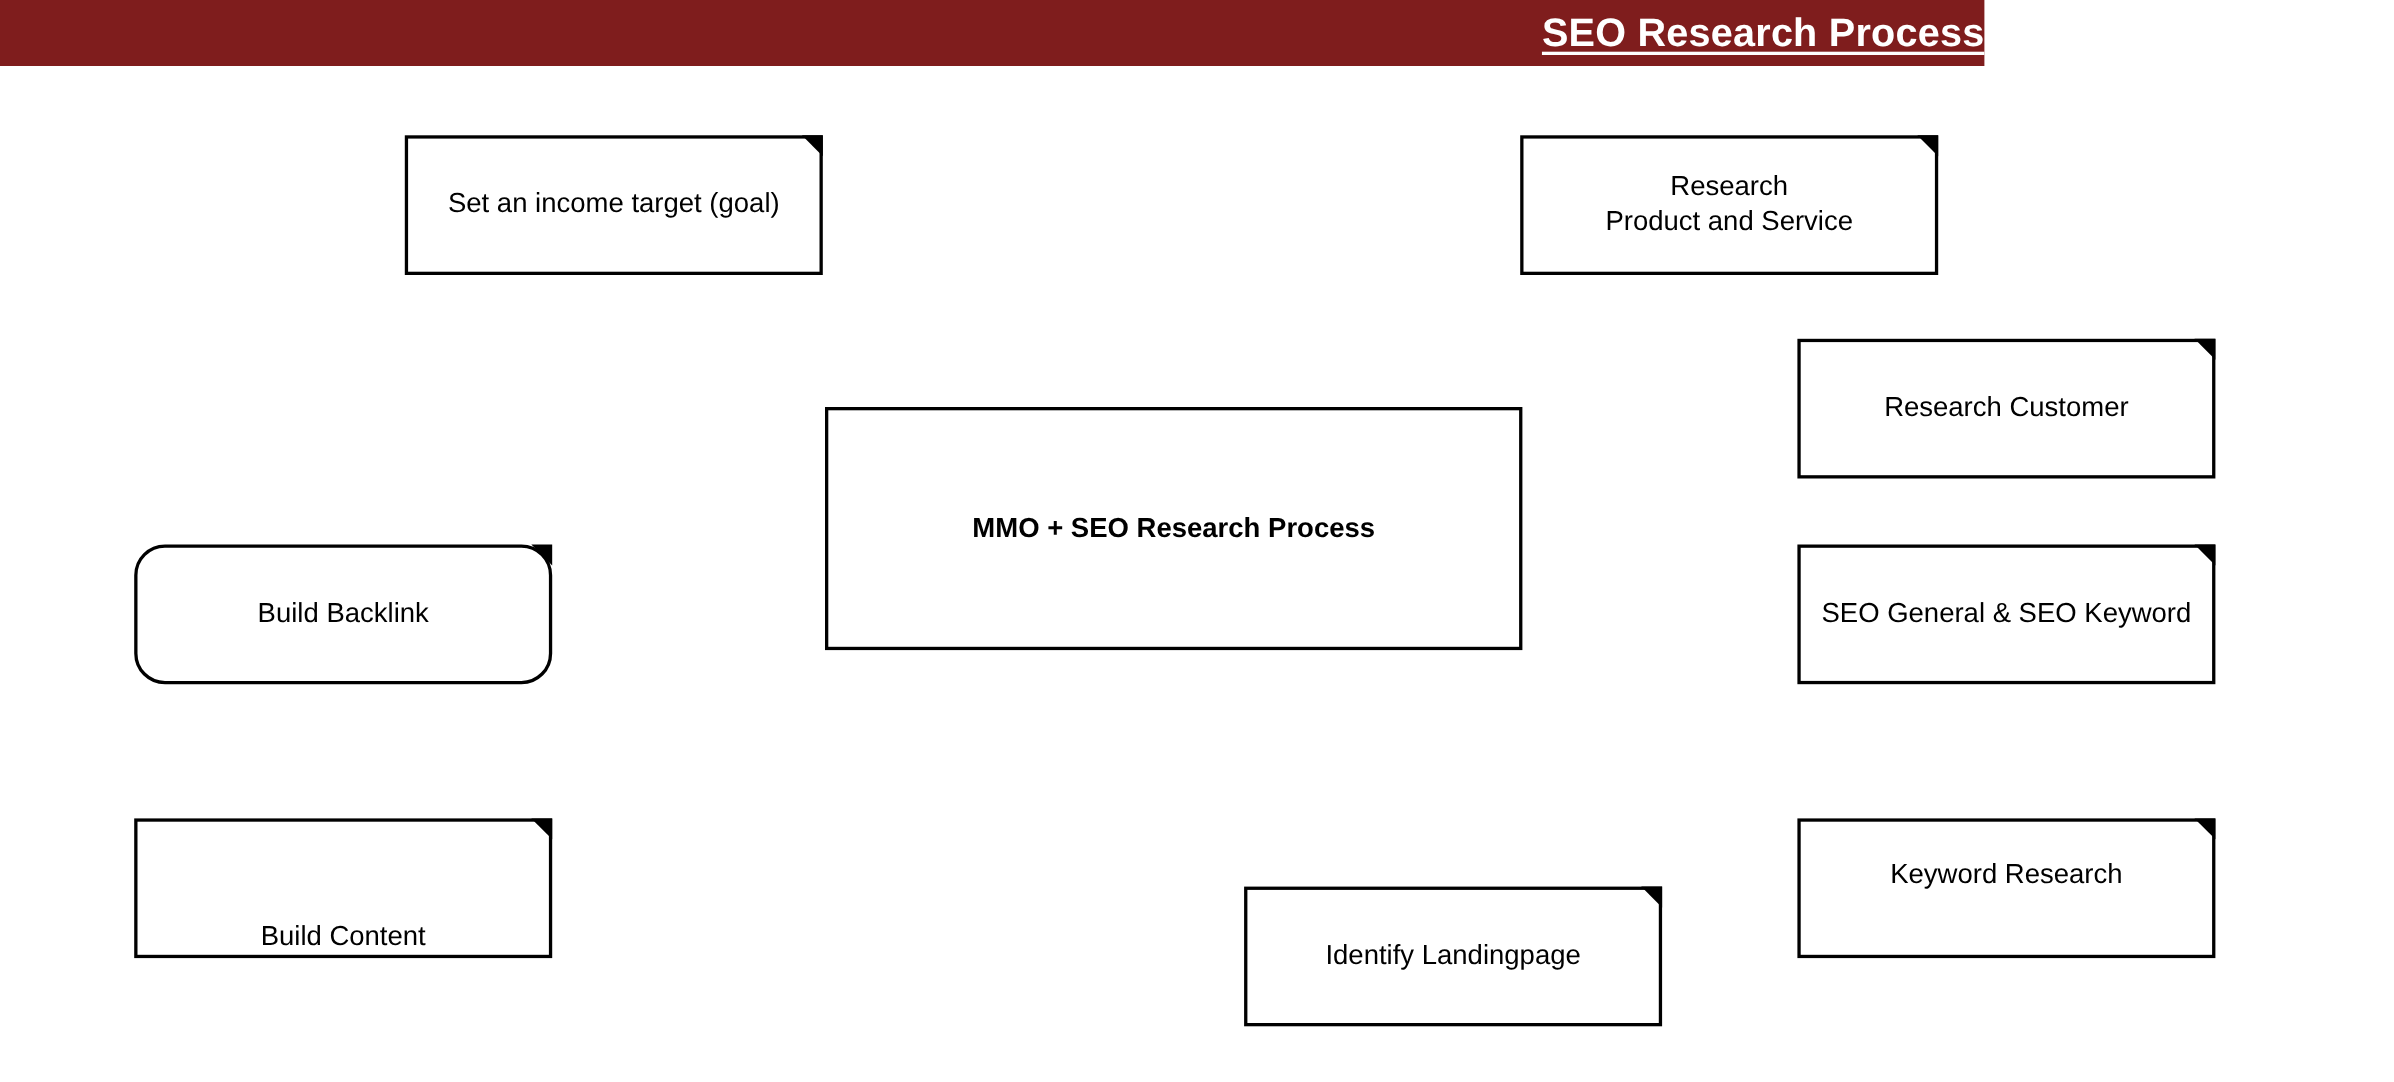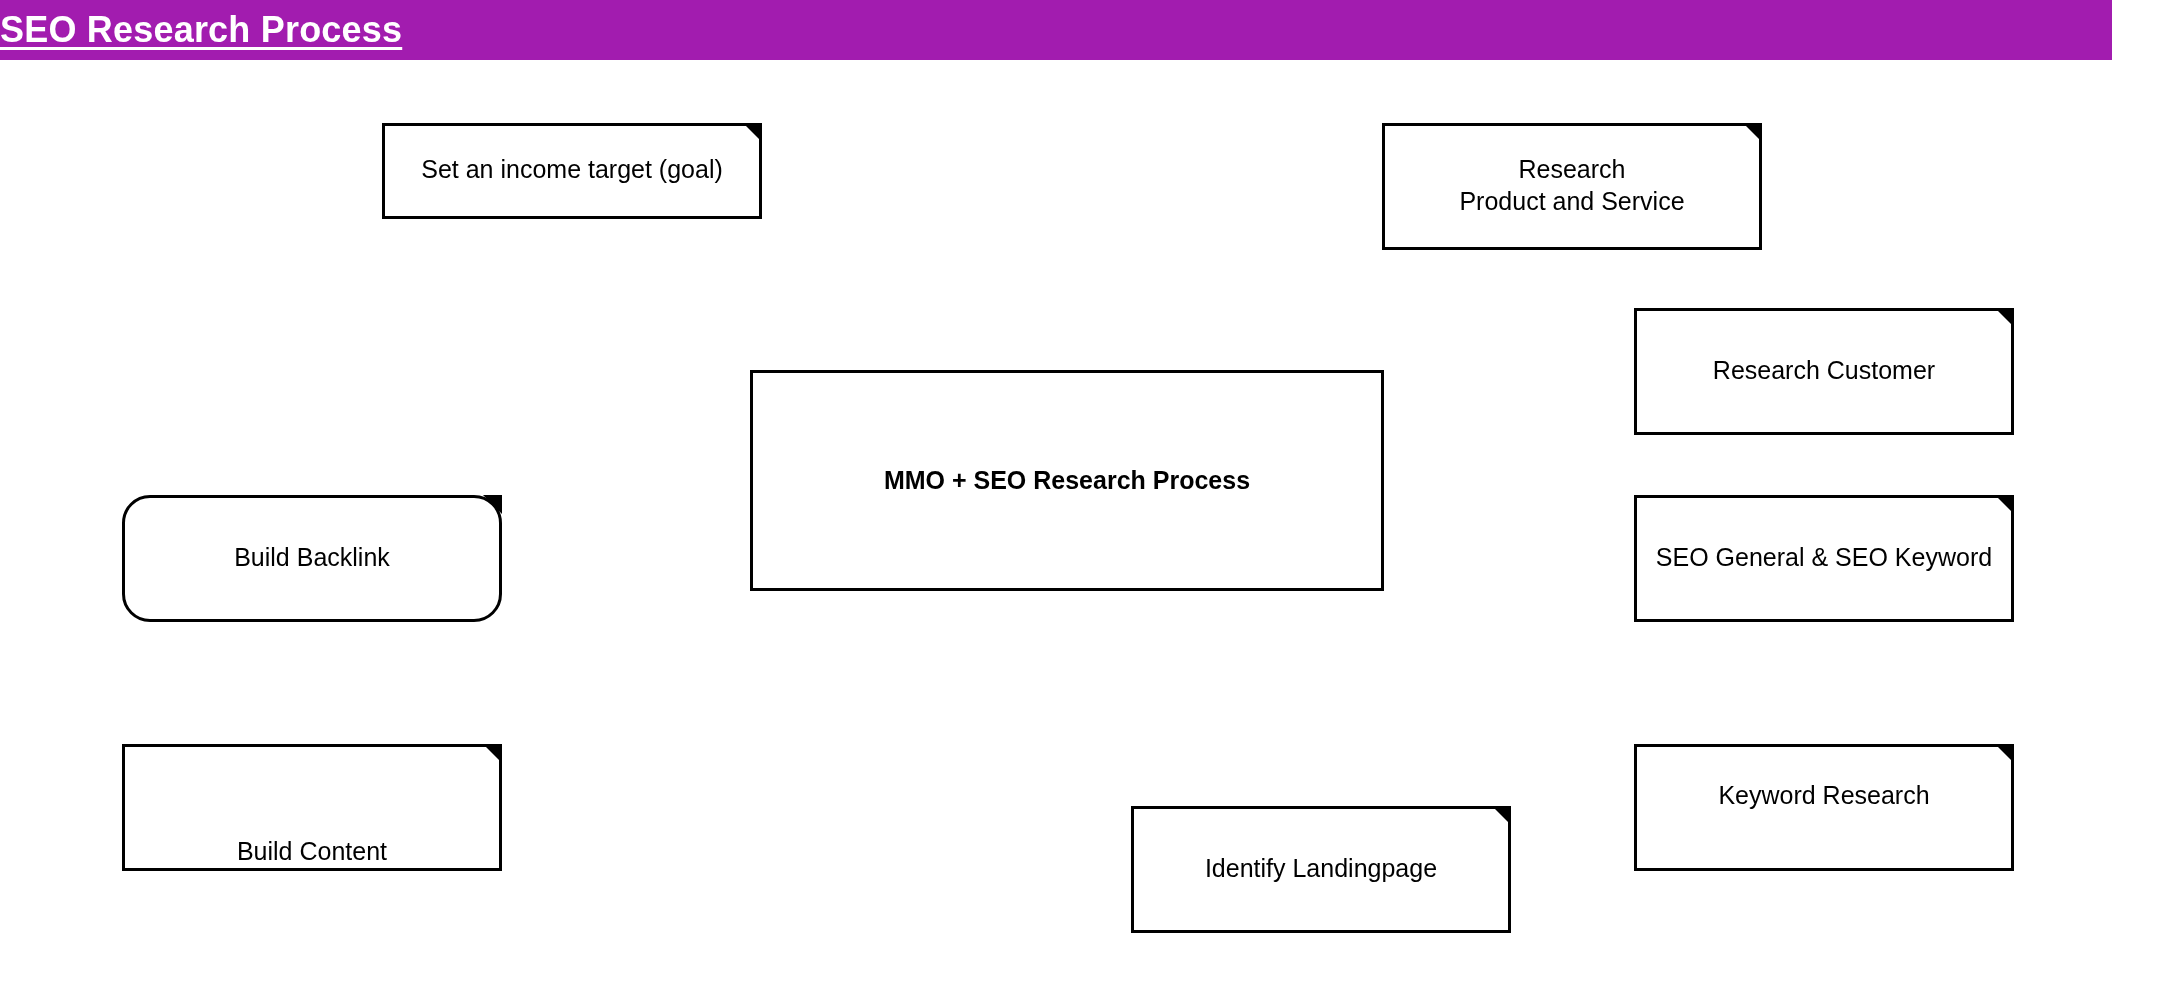--- a/index.html
+++ b/index.html
@@ -14,26 +14,26 @@
     overflow: hidden;
     font-family: "Liberation Sans", sans-serif;
     position: relative;
   }
 
   
   #header-banner {
     position: absolute;
     left: 0;
     top: 0;
-    width: 2112px;
+    width: 1804px;
     height: 60px;
-    background: #a21caf;
+    background: #7f1d1d;
     display: flex;
     align-items: center;
-    justify-content: flex-start;
+    justify-content: flex-end;
   }
   #header-title {
     color: #ffffff;
     font-size: 36px;
     font-weight: bold;
     letter-spacing: 0.2px;
     text-decoration: underline;
     text-underline-offset: 5px;
     text-decoration-thickness: 3px;
     line-height: 1;
@@ -93,21 +93,21 @@
 </style>
 </head>
 <body>
 
 <div id="header-banner">
   <div id="header-title">SEO Research Process</div>
 </div>
 
 <div id="diagram-canvas">
 
-  <div class="node folded nudge-up" id="node-income-target" style="left:382px; top:63px; width:380px; height:96px;">
+  <div class="node folded nudge-up" id="node-income-target" style="left:368px; top:63px; width:380px; height:127px;">
     <div class="node-label">Set an income target (goal)</div>
   </div>
 
 
   <div class="node folded nudge-up" id="node-product-service" style="left:1382px; top:63px; width:380px; height:127px;">
     <div class="node-label">Research
 Product and Service</div>
   </div>
 
 

